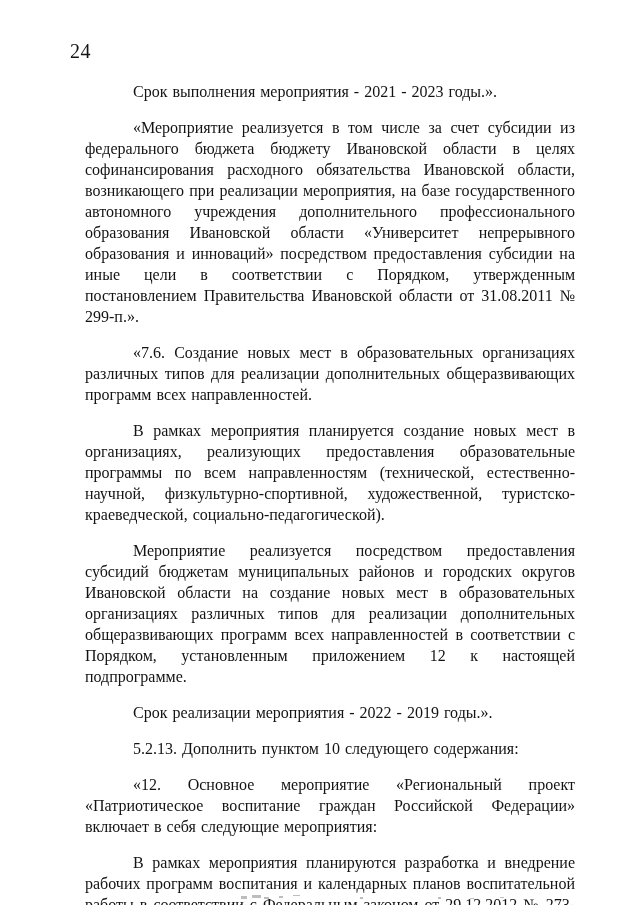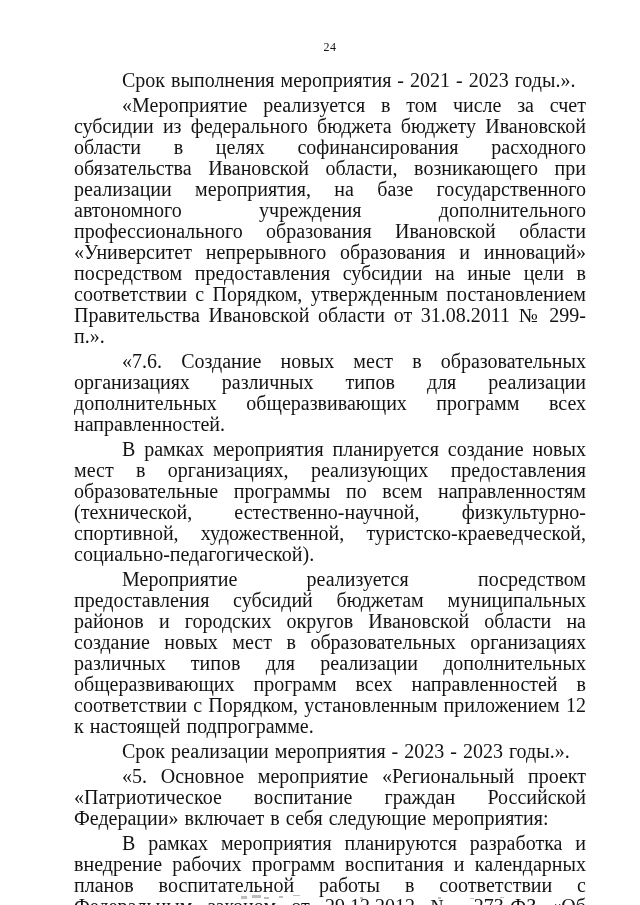--- a/index.html
+++ b/index.html
@@ -14,34 +14,34 @@
     background: #ffffff;
     overflow: hidden;
     font-family: "Liberation Serif", "DejaVu Serif", serif;
     color: #131313;
   }
   .page-number {
     position: absolute;
     top: 40px;
     left: 70px;
     width: 520px;
-    text-align: center;
-    font-size: 12px;
+    text-align: left;
+    font-size: 20px;
     letter-spacing: 0.5px;
   }
   .content {
     position: absolute;
     top: 66px;
     left: 70px;
     width: 520px;
   }
   .content p {
-    margin: 4px;
+    margin: 15px;
     padding: 0;
-    font-size: 20px;
+    font-size: 16px;
     line-height: 21px;
     text-indent: 48px;
     text-align: justify;
     text-align-last: left;
     word-spacing: 1px;
   }
   
   .scan-artifact {
     position: absolute;
     left: 0;
@@ -70,22 +70,23 @@
 <div class="page">
 
   <div class="page-number">24</div>
 
   <div class="content">
     <p>Срок выполнения мероприятия - 2021 - 2023 годы.».</p>
     <p>«Мероприятие реализуется в том числе за счет субсидии из федерального бюджета бюджету Ивановской области в целях софинансирования расходного обязательства Ивановской области, возникающего при реализации мероприятия, на базе государственного автономного учреждения дополнительного профессионального образования Ивановской области «Университет непрерывного образования и инноваций» посредством предоставления субсидии на иные цели в соответствии с Порядком, утвержденным постановлением Правительства Ивановской области от 31.08.2011 № 299-п.».</p>
     <p>«7.6. Создание новых мест в образовательных организациях различных типов для реализации дополнительных общеразвивающих программ всех направленностей.</p>
     <p>В рамках мероприятия планируется создание новых мест в организациях, реализующих предоставления образовательные программы по всем направленностям (технической, естественно-научной, физкультурно-спортивной, художественной, туристско-краеведческой, социально-педагогической).</p>
     <p>Мероприятие реализуется посредством предоставления субсидий бюджетам муниципальных районов и городских округов Ивановской области на создание новых мест в образовательных организациях различных типов для реализации дополнительных общеразвивающих программ всех направленностей в соответствии с Порядком, установленным приложением 12 к настоящей подпрограмме.</p>
-    <p>Срок реализации мероприятия - 2023 - 2023 годы.».</p>
-    <p>«5. Основное мероприятие «Региональный проект «Патриотическое воспитание граждан Российской Федерации» включает в себя следующие мероприятия:</p>
+    <p>Срок реализации мероприятия - 2022 - 2019 годы.».</p>
+    <p>5.2.13. Дополнить пунктом 10 следующего содержания:</p>
+    <p>«12. Основное мероприятие «Региональный проект «Патриотическое воспитание граждан Российской Федерации» включает в себя следующие мероприятия:</p>
     <p>В рамках мероприятия планируются разработка и внедрение рабочих программ воспитания и календарных планов воспитательной работы в соответствии с Федеральным законом от 29.12.2012 № 273-ФЗ «Об образовании в Российской Федерации».</p>
 
   </div>
 
   <div class="scan-artifact">
     <span class="speck s1"></span>
     <span class="speck s2"></span>
     <span class="speck s3"></span>
     <span class="speck s4"></span>
     <span class="speck s5"></span>

